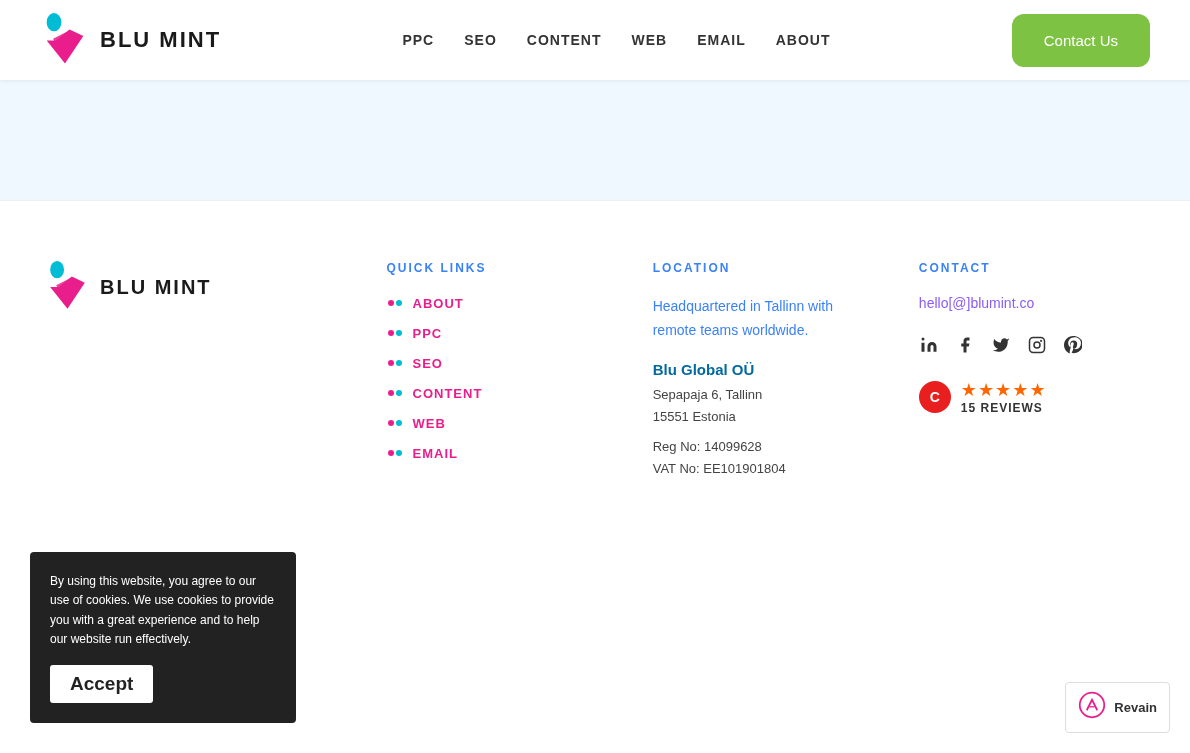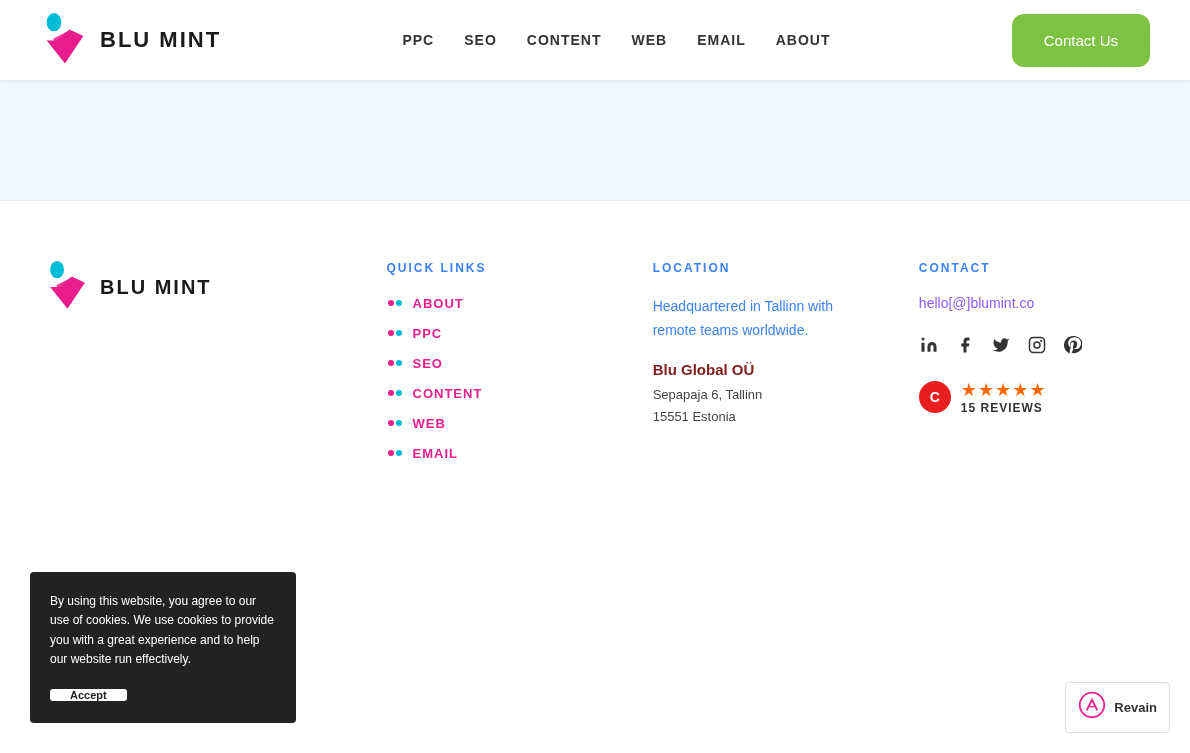--- a/index.html
+++ b/index.html
@@ -99,21 +99,21 @@
     .quick-link-label {
       font-size: 13px;
       font-weight: 600;
       color: #e91e8c;
       letter-spacing: 1px;
       text-transform: uppercase;
     }
 
     
     .location-text { font-size: 14px; color: #3b82f6; line-height: 1.7; margin-bottom: 18px; }
-    .company-name { font-size: 15px; font-weight: 700; color: #7f1d1d; margin-bottom: 6px; }
+    .company-name { font-size: 15px; font-weight: 700; color: #0369a1; margin-bottom: 6px; }
     .address-text { font-size: 13px; color: #444; line-height: 1.7; margin-bottom: 8px; }
     .reg-text { font-size: 13px; color: #444; line-height: 1.7; }
 
     
     .contact-email {
       font-size: 14px;
       color: #8b5cf6;
       text-decoration: none;
       display: block;
       margin-bottom: 24px;
@@ -150,22 +150,22 @@
       color: #fff;
       padding: 20px;
       border-radius: 4px;
       z-index: 200;
     }
     .cookie-text { font-size: 12px; line-height: 1.6; margin-bottom: 16px; }
     .cookie-accept-btn {
       background: #fff;
       color: #222;
       border: none;
-      padding: 0 20px;
-      font-size: 11px;
+      padding: 8px 20px;
+      font-size: 19px;
       font-weight: 600;
       cursor: pointer;
       border-radius: 3px;
     }
 
     
     .revain-widget {
       position: fixed;
       bottom: 20px;
       right: 20px;
@@ -272,20 +272,24 @@
     </div>
 
     <div class="footer-location-col">
       <div class="footer-col-title">LOCATION</div>
       <p class="location-text">Headquartered in Tallinn with remote teams worldwide.</p>
       <div class="company-name">Blu Global OÜ</div>
       <div class="address-text">
         <span>Sepapaja 6, Tallinn</span><br>
         <span>15551 Estonia</span>
       </div>
+      <div class="reg-text">
+        <div>Reg No: 14099628</div>
+        <div>VAT No: EE101901804</div>
+      </div>
     </div>
 
     <div class="footer-contact-col">
       <div class="footer-col-title">CONTACT</div>
       <a class="contact-email">hello[@]blumint.co</a>
 
       <div class="social-icons">
 
         <span class="social-icon">
           <svg width="18" height="18" viewBox="0 0 24 24" fill="currentColor">

